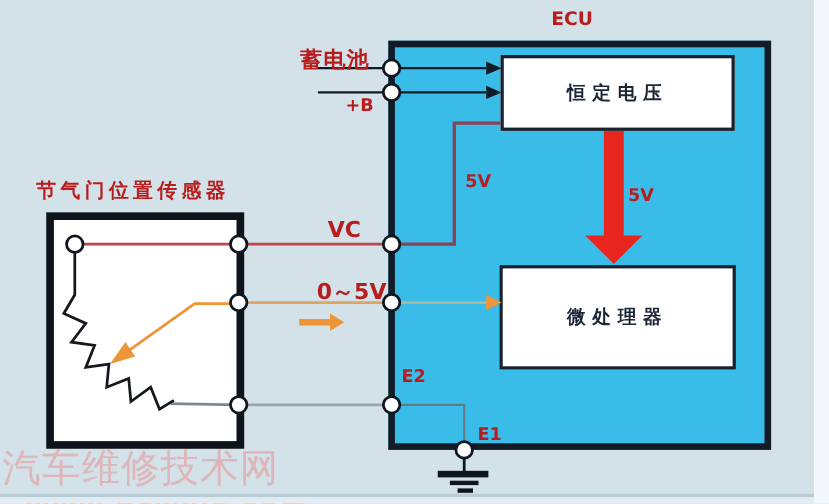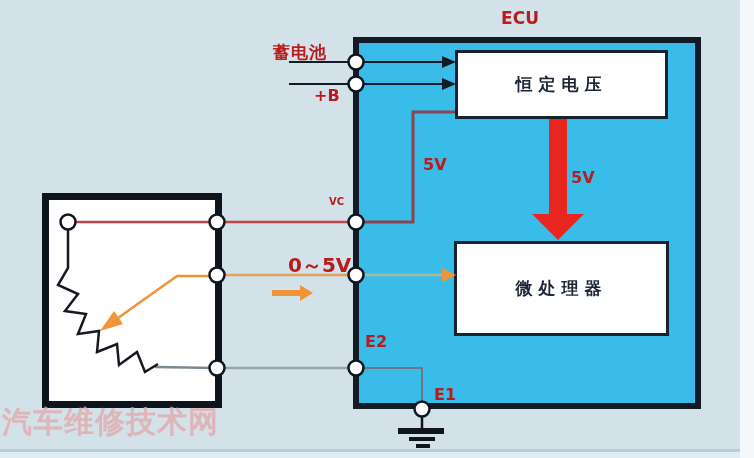--- a/index.html
+++ b/index.html
@@ -25,33 +25,33 @@
   .blk-mp{left:454px;top:241px;width:215px;height:95px;}
 
   .sensor-box{
     position:absolute;left:42px;top:193px;width:180px;height:215px;
     background:#ffffff;border:7px solid #0e141b;box-sizing:border-box;
   }
 
   .lbl{position:absolute;color:#b91c1c;font-weight:bold;white-space:nowrap;}
   .lbl-ecu{left:494px;top:8px;width:52px;text-align:center;font-size:17px;}
   .lbl-sensor{left:33px;top:161px;font-size:18px;letter-spacing:4px;}
-  .lbl-battery{left:273px;top:41px;font-size:17px;letter-spacing:1px;}
+  .lbl-battery{left:273px;top:41px;font-size:20px;letter-spacing:1px;}
   .lbl-plusb{left:314px;top:86px;font-size:16px;}
-  .lbl-vc{left:329px;top:196px;font-size:10px;}
+  .lbl-vc{left:298px;top:196px;font-size:20px;}
   .lbl-sig{left:288px;top:252px;font-size:20px;}
   .lbl-e2{left:365px;top:332px;font-size:16px;}
   .lbl-e1{left:434px;top:385px;font-size:16px;}
   .lbl-5v-wire{left:423px;top:155px;font-size:16px;}
   .lbl-5v-arrow{left:571px;top:168px;font-size:16px;}
 
   .svg-overlay{position:absolute;left:0;top:0;width:754px;height:458px;}
 
   .watermark-name{
-    position:absolute;left:2px;top:402px;font-size:30px;font-weight:bold;
+    position:absolute;left:2px;top:402px;font-size:35px;font-weight:normal;
     color:rgba(226,166,170,0.75);letter-spacing:1px;white-space:nowrap;
   }
   .watermark-url{
     position:absolute;left:23px;top:447px;font-size:24px;font-weight:bold;
     color:rgba(240,150,80,0.9);letter-spacing:2px;white-space:nowrap;
   }
 </style>
 </head>
 <body>
 
@@ -114,20 +114,21 @@
       <circle cx="356" cy="62" r="7.5"></circle>
       <circle cx="356" cy="84" r="7.5"></circle>
       <circle cx="356" cy="222" r="7.5"></circle>
       <circle cx="356" cy="275" r="7.5"></circle>
       <circle cx="356" cy="368" r="7.5"></circle>
       <circle cx="422" cy="409" r="7.5"></circle>
     </g>
   </svg>
 
   <div class="lbl lbl-ecu">ECU</div>
+  <div class="lbl lbl-sensor">节气门位置传感器</div>
   <div class="lbl lbl-battery">蓄电池</div>
   <div class="lbl lbl-plusb">+B</div>
   <div class="lbl lbl-vc">VC</div>
   <div class="lbl lbl-sig">0～5V</div>
   <div class="lbl lbl-e2">E2</div>
   <div class="lbl lbl-e1">E1</div>
   <div class="lbl lbl-5v-wire">5V</div>
   <div class="lbl lbl-5v-arrow">5V</div>
 
   <div class="watermark-name">汽车维修技术网</div>

